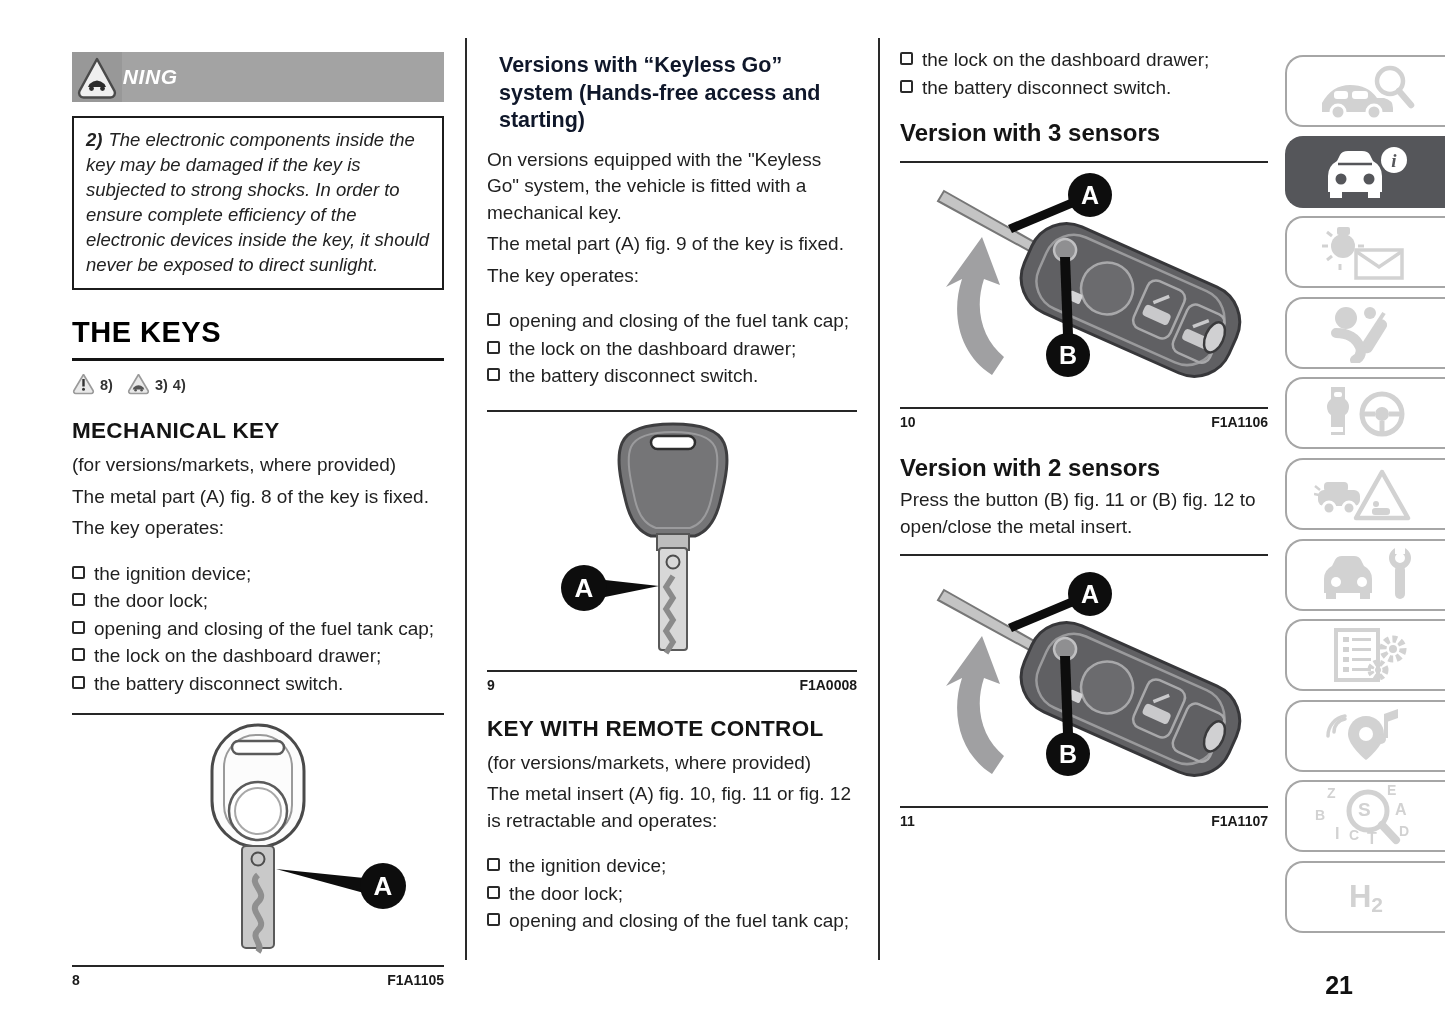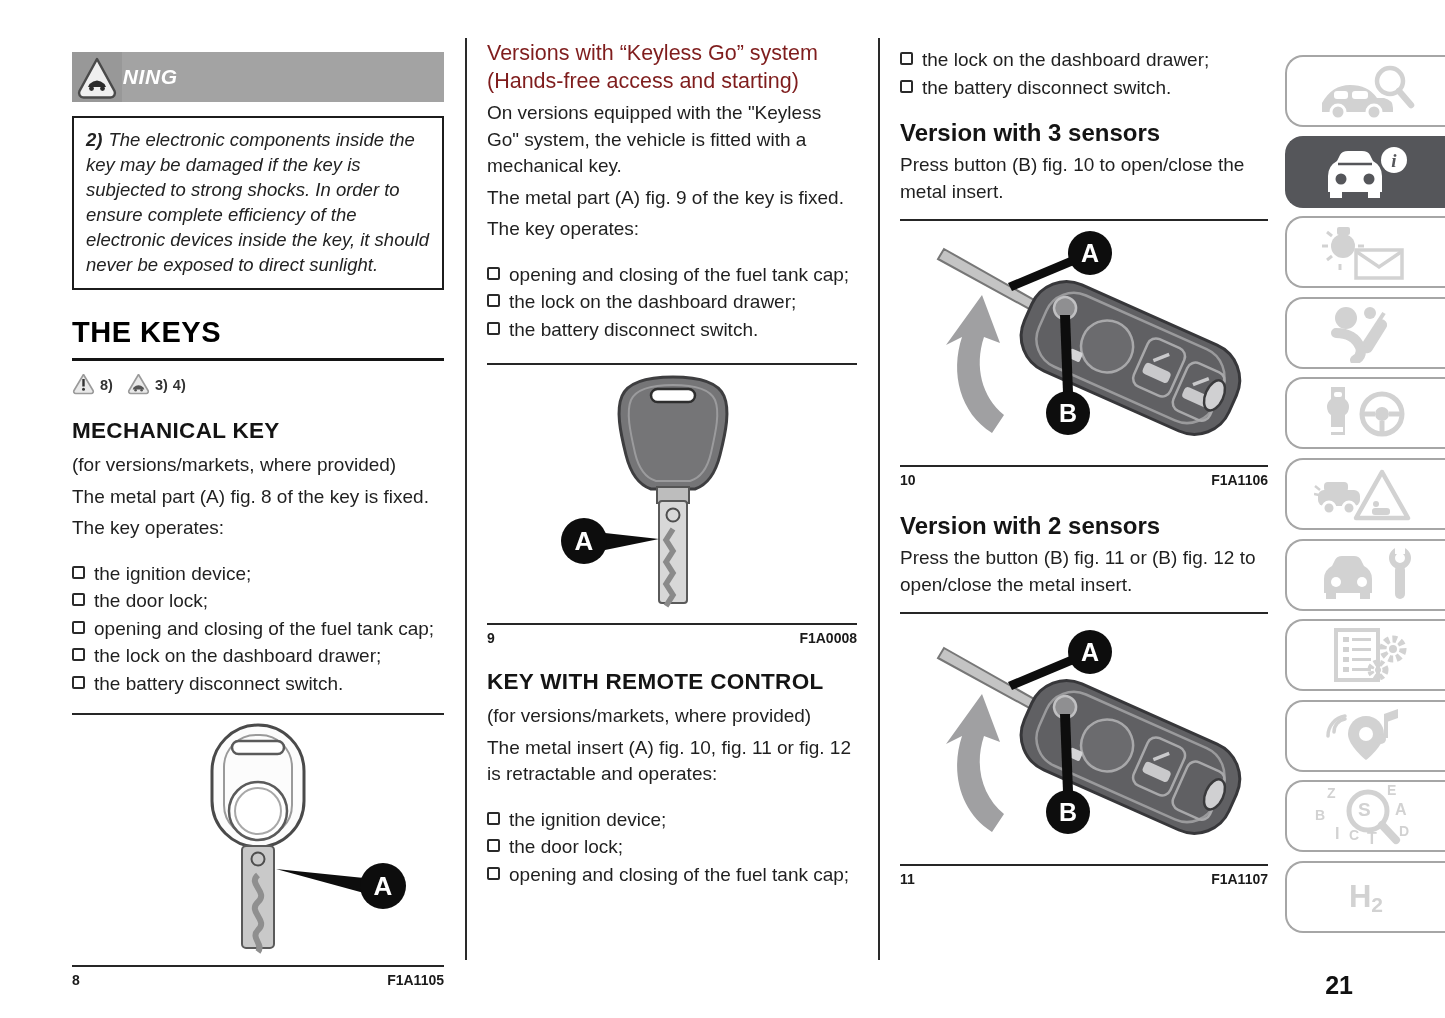--- a/index.html
+++ b/index.html
@@ -16,21 +16,21 @@
   .warn-bar-icon{position:absolute;left:0;top:0;width:50px;height:50px;background:#989898;display:flex;align-items:center;justify-content:center;}
   .warn-bar-title{color:#fff;font-weight:700;font-style:italic;font-size:21px;letter-spacing:.6px;}
   .warn-box{border:2.5px solid #1c1c1c;margin-top:14px;padding:9px 12px 11px;font-style:italic;font-size:18.5px;line-height:25px;color:#222;}
   .warn-num{font-weight:700;margin-right:6px;}
 
   
   .h-section{font-size:29px;font-weight:800;letter-spacing:.5px;margin:26px 0 0;padding-bottom:9px;border-bottom:3.5px solid #141414;color:#000000;}
   .refs-row{margin-top:13px;display:flex;align-items:center;gap:5px;font-size:14.5px;font-weight:700;color:#333;}
   .refs-row .gap{width:4px;}
   .h-sub{font-size:22.5px;font-weight:800;letter-spacing:.3px;margin:22px 0 0;color:#141414;line-height:28px;}
-  .h-bold2{font-size:21.5px;font-weight:400;margin:0;line-height:27.5px;color:#7f1d1d;}
+  .h-bold2{font-size:21.5px;font-weight:700;margin:12px;line-height:27.5px;color:#0f172a;}
   .h-mini{font-size:24px;font-weight:700;margin:18px 0 0;color:#141414;}
   .bodytext{font-size:19px;line-height:26.5px;margin:5px 0 0;}
   .subtitle{font-size:19px;line-height:26.5px;margin:7px 0 0;}
   ul.sqlist{list-style:none;margin:18px 0 0;padding:0;}
   ul.sqlist li{font-size:19px;line-height:27.5px;}
   ul.sqlist li::before{content:"";display:inline-block;width:9px;height:9px;border:2.5px solid #2a2a2a;border-radius:2px;margin-right:9px;vertical-align:1px;}
 
   
   .figure{border-top:2px solid #262626;}
   .fig-body{border-bottom:2px solid #262626;padding:4px 0;position:relative;}
@@ -173,21 +173,20 @@
     </ul>
   </div>
 
   <div class="col col3">
     <ul class="sqlist" style="margin-top:6px;">
       <li>the lock on the dashboard drawer;</li>
       <li>the battery disconnect switch.</li>
     </ul>
 
     <h3 class="h-mini">Version with 3 sensors</h3>
-    <p class="bodytext">Press button (B) fig. 10 to open/close the metal insert.</p>
 
     <div class="figure mt14">
       <div class="fig-body">
         <svg width="368" height="232" viewBox="0 0 368 232">
           <path d="M44,24 L150,84 L156,96 L144,92 L38,34 Z" fill="#c4c4c4" stroke="#777" stroke-width="2"></path>
           <g transform="rotate(24 235 135)">
             <rect x="118" y="88" width="224" height="94" rx="38" fill="#606063" stroke="#37373a" stroke-width="3"></rect>
             <rect x="134" y="96" width="192" height="78" rx="30" fill="none" stroke="#9a9a9c" stroke-width="2.5"></rect>
             <circle cx="150" cy="116" r="11" fill="#8f8f91" stroke="#c0c0c2" stroke-width="2.5"></circle>
             <circle cx="204" cy="134" r="26" fill="#6b6b6e" stroke="#a8a8aa" stroke-width="2.5"></circle>

